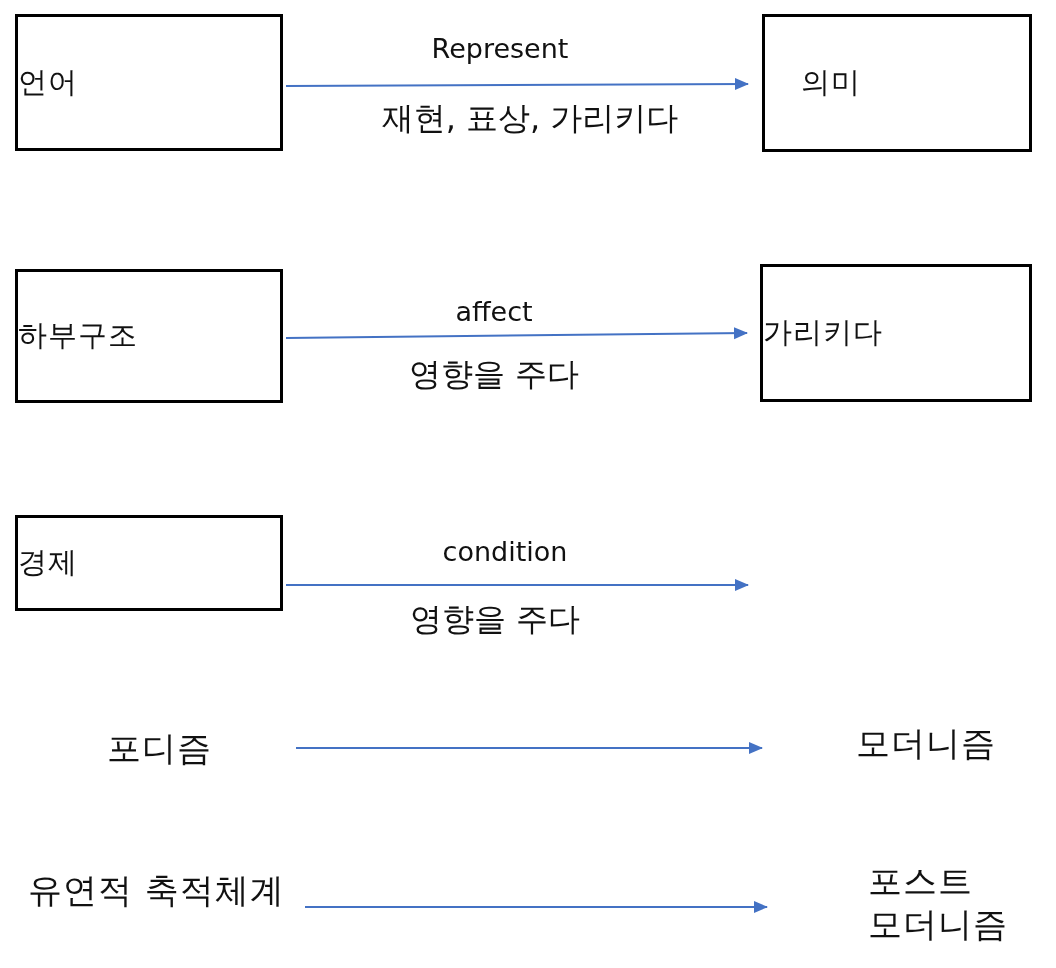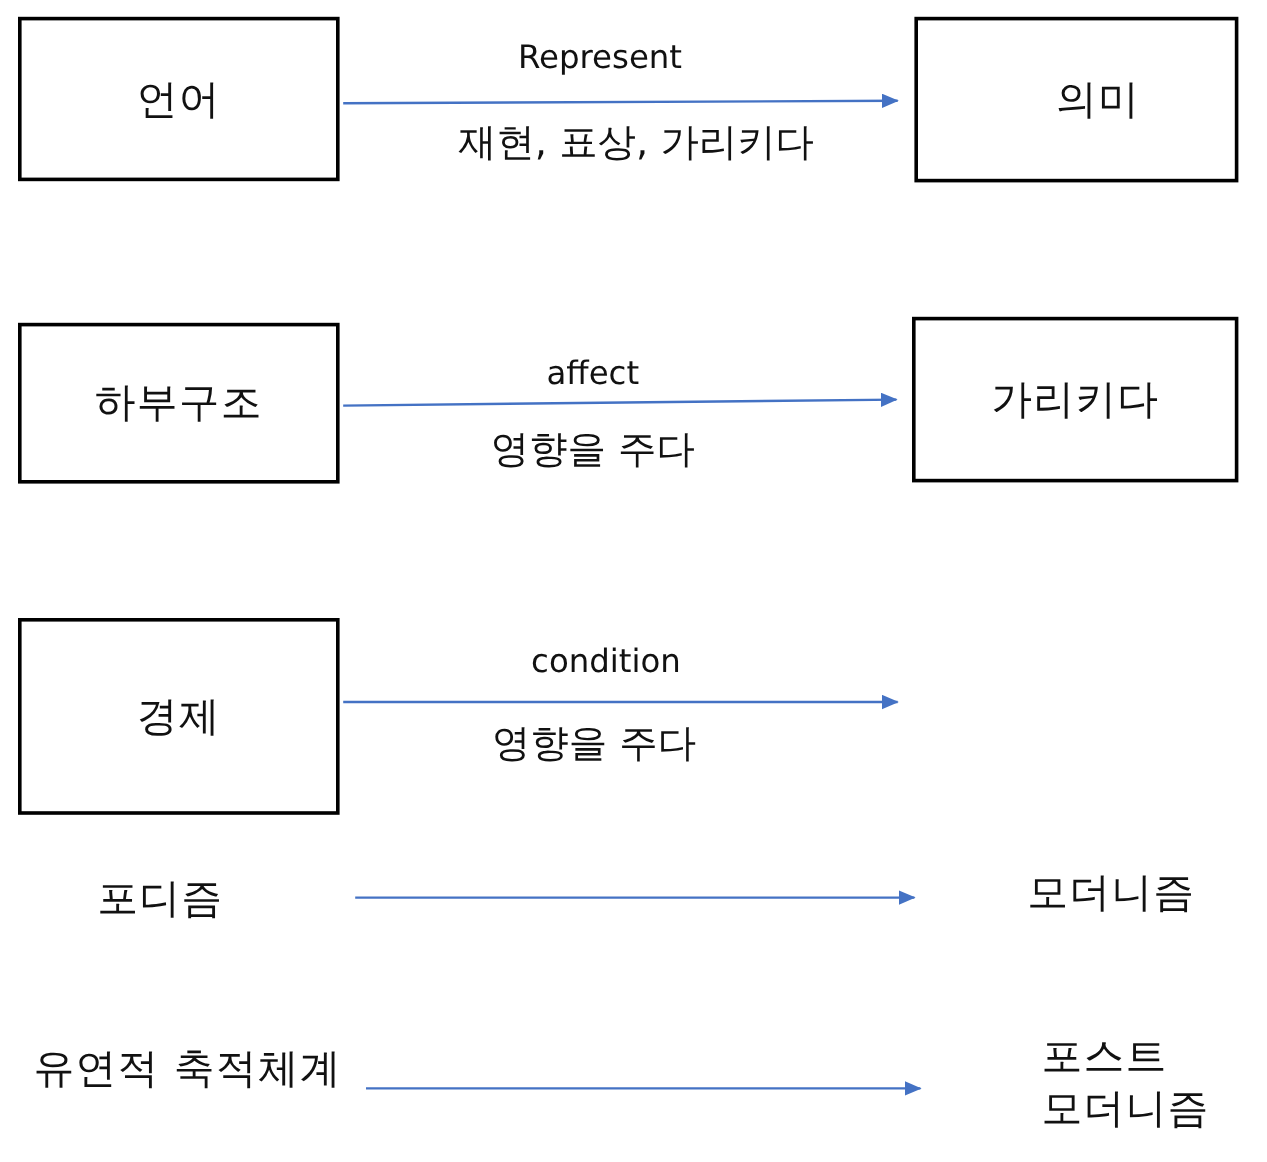--- a/index.html
+++ b/index.html
@@ -15,22 +15,22 @@
   }
   .arrow-layer { position: absolute; left: 0; top: 0; width: 1056px; height: 968px; }
   .arrow-layer line { stroke: var(--arrow, #4472C4); stroke-width: 2; }
   .arrowhead { fill: var(--arrow, #4472C4); }
   .box {
     position: absolute;
     border: 3px solid var(--box-border, #000000);
     background: var(--background, #ffffff);
     display: flex;
     align-items: center;
-    justify-content: center;
-    font-size: 34px;
+    justify-content: flex-start;
+    font-size: 29px;
     letter-spacing: 1px;
     white-space: nowrap;
   }
   .lbl { position: absolute; text-align: center; white-space: nowrap; }
   .lbl-en { font-size: 27px; }
   .lbl-ko { font-size: 32px; }
   .plain { position: absolute; font-size: 34px; white-space: nowrap; letter-spacing: 1px; }
   .plain-multiline { line-height: 43px; }
 </style>
 </head>
@@ -62,27 +62,27 @@
 
   <div class="box" style="left:15px; top:269px; width:268px; height:134px;">
     <span>하부구조</span>
   </div>
   <div class="box" style="left:760px; top:264px; width:272px; height:138px;">
     <span>가리키다</span>
   </div>
   <div class="lbl lbl-en" style="left:394px; top:296px; width:200px;">affect</div>
   <div class="lbl lbl-ko" style="left:344px; top:353px; width:300px;">영향을 주다</div>
 
-  <div class="box" style="left:15px; top:515px; width:268px; height:164px;">
+  <div class="box" style="left:15px; top:515px; width:268px; height:96px;">
     <span>경제</span>
   </div>
   <div class="lbl lbl-en" style="left:405px; top:536px; width:200px;">condition</div>
   <div class="lbl lbl-ko" style="left:345px; top:598px; width:300px;">영향을 주다</div>
 
-  <div class="plain" style="left:81px; top:726px;">포디즘</div>
+  <div class="plain" style="left:107px; top:726px;">포디즘</div>
   <div class="plain" style="left:856px; top:721px;">모더니즘</div>
 
   <div class="plain" style="left:28px; top:868px;">유연적 축적체계</div>
   <div class="plain plain-multiline" style="left:868px; top:860px;">
     <div>포스트</div>
     <div>모더니즘</div>
   </div>
 
 </div>
 

